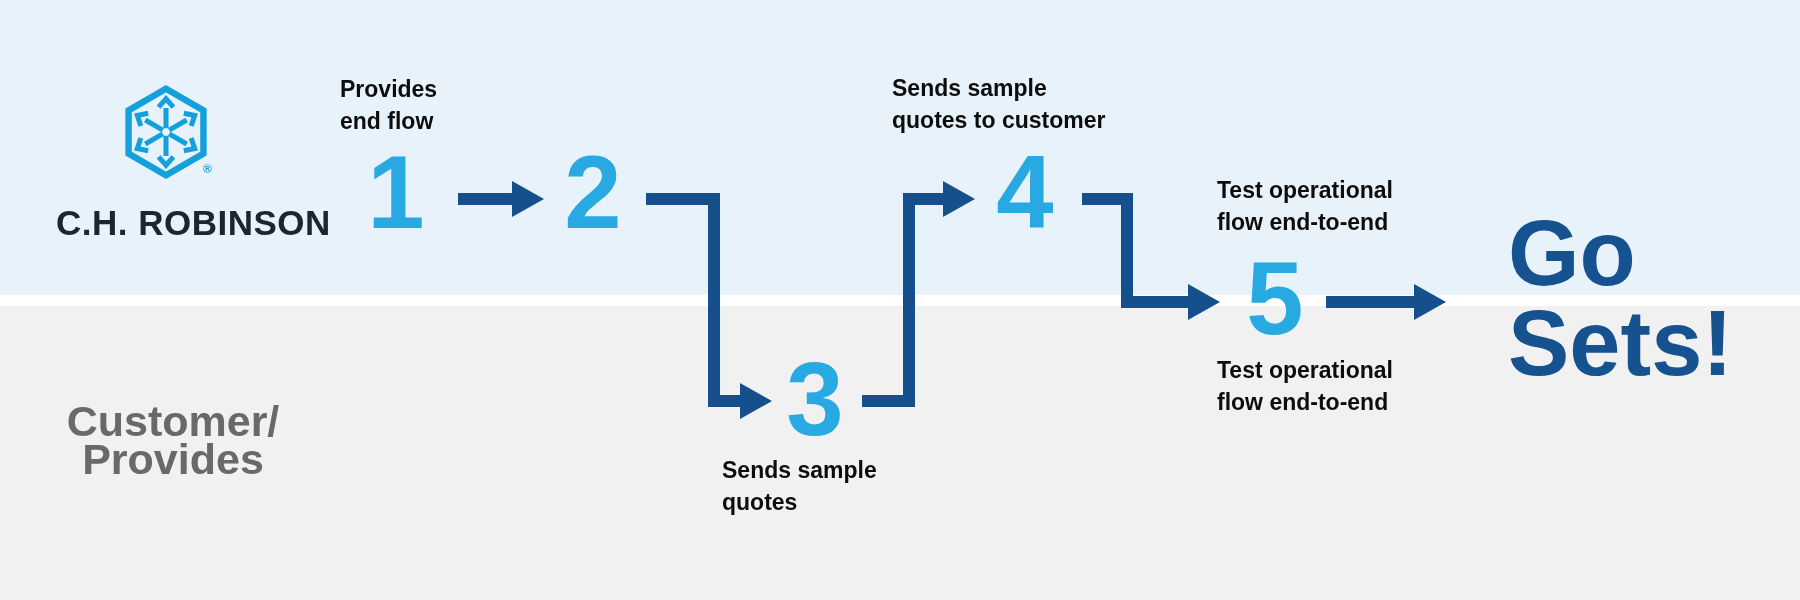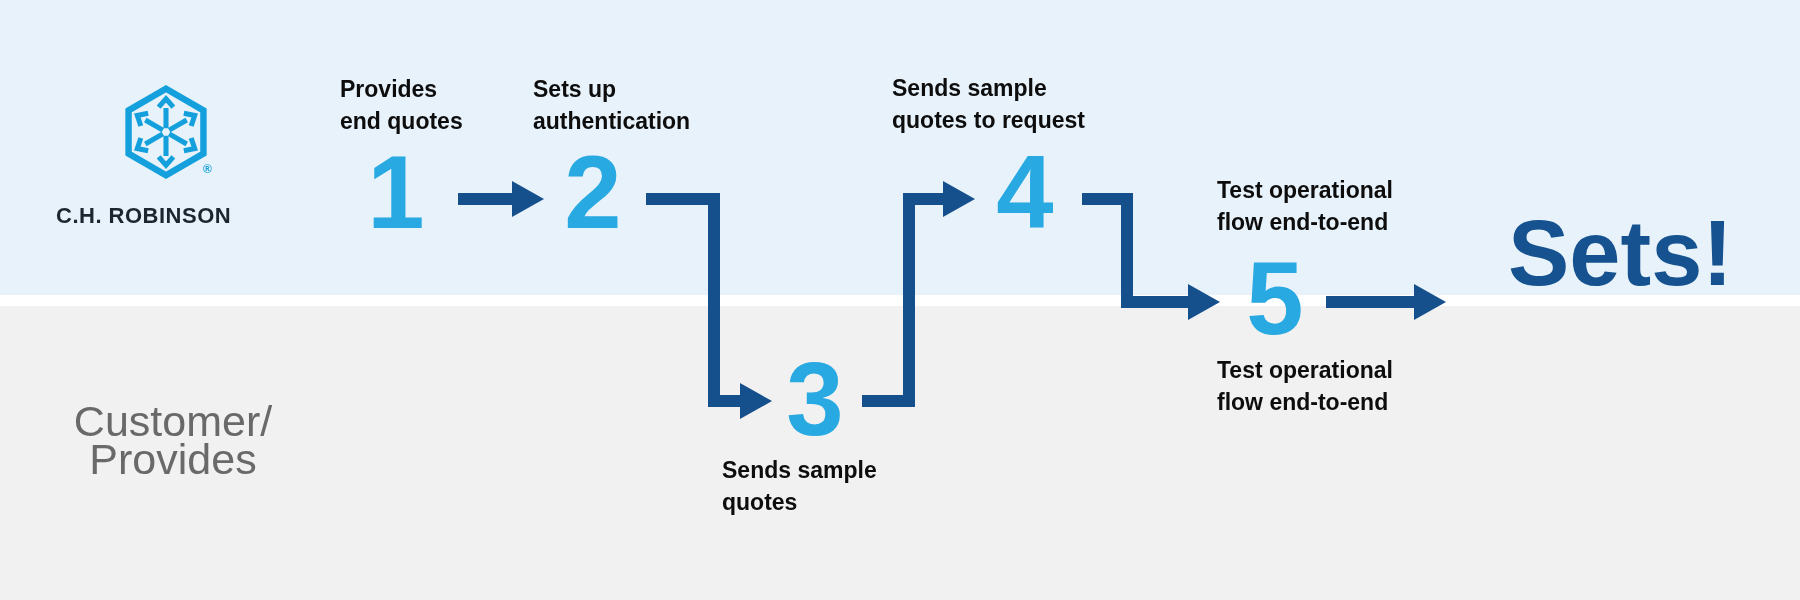--- a/index.html
+++ b/index.html
@@ -17,34 +17,34 @@
     color:#29A9E1;transform:translateX(-50%);white-space:nowrap;
   }
   .step-label{
     position:absolute;font-size:23px;line-height:32px;font-weight:bold;
     color:#0D0D0D;white-space:nowrap;
   }
   .step-label span{display:block;}
 
   #customer-label{
     position:absolute;left:23px;top:402px;width:300px;text-align:center;
-    font-size:43px;line-height:38px;font-weight:normal;color:#696969;
+    font-size:43px;line-height:38px;font-weight:bold;color:#696969;
   }
   #customer-label span{display:block;}
 
   #go-live{
     position:absolute;left:1508px;top:208px;
     font-size:92px;line-height:90px;font-weight:bold;color:#15528F;
     white-space:nowrap;
   }
   #go-live span{display:block;}
 
   #brand-wordmark{
     position:absolute;left:56px;top:203px;
-    font-size:22px;font-weight:bold;letter-spacing:0.5px;color:#1C2630;
+    font-size:35px;font-weight:bold;letter-spacing:0.5px;color:#1C2630;
     white-space:nowrap;
   }
   #logo-svg{position:absolute;left:120px;top:83px;width:92px;height:98px;}
   #logo-reg{
     position:absolute;left:203px;top:162px;font-size:12px;color:#14A0DC;
     font-weight:bold;
   }
   #flow-arrows{position:absolute;left:0;top:0;pointer-events:none;}
 </style>
 </head>
@@ -74,50 +74,47 @@
   <span id="logo-reg">®</span>
   <div id="brand-wordmark">C.H. ROBINSON</div>
 
   <div id="customer-label">
     <span>Customer/</span>
     <span>Provides</span>
   </div>
 
   <div class="step-label" style="left:340px;top:73px;">
     <span>Provides</span>
-    <span>end quotes</span>
-  </div>
-  <div class="step-label" style="left:533px;top:73px;">
-    <span>Sets up</span>
-    <span>authentication</span>
+    <span>end flow</span>
   </div>
   <div class="step-label" style="left:722px;top:454px;">
     <span>Sends sample</span>
     <span>quotes</span>
   </div>
   <div class="step-label" style="left:892px;top:72px;">
     <span>Sends sample</span>
-    <span>quotes to request</span>
+    <span>quotes to customer</span>
   </div>
   <div class="step-label" style="left:1217px;top:174px;">
     <span>Test operational</span>
     <span>flow end-to-end</span>
   </div>
   <div class="step-label" style="left:1217px;top:354px;">
     <span>Test operational</span>
     <span>flow end-to-end</span>
   </div>
 
   <div class="step-number" style="left:396px;top:141px;">1</div>
   <div class="step-number" style="left:593px;top:141px;">2</div>
   <div class="step-number" style="left:815px;top:348px;">3</div>
   <div class="step-number" style="left:1025px;top:141px;">4</div>
   <div class="step-number" style="left:1275px;top:247px;">5</div>
 
   <div id="go-live">
+    <span>Go</span>
     <span>Sets!</span>
   </div>
 
   <svg id="flow-arrows" width="1800" height="600" viewBox="0 0 1800 600">
     <g stroke="#15508C" stroke-width="12" fill="none">
       <path d="M458 199 H512"></path>
       <path d="M646 199 H714 V401 H740"></path>
       <path d="M862 401 H909 V199 H943"></path>
       <path d="M1082 199 H1127 V302 H1188"></path>
       <path d="M1326 302 H1414"></path>

